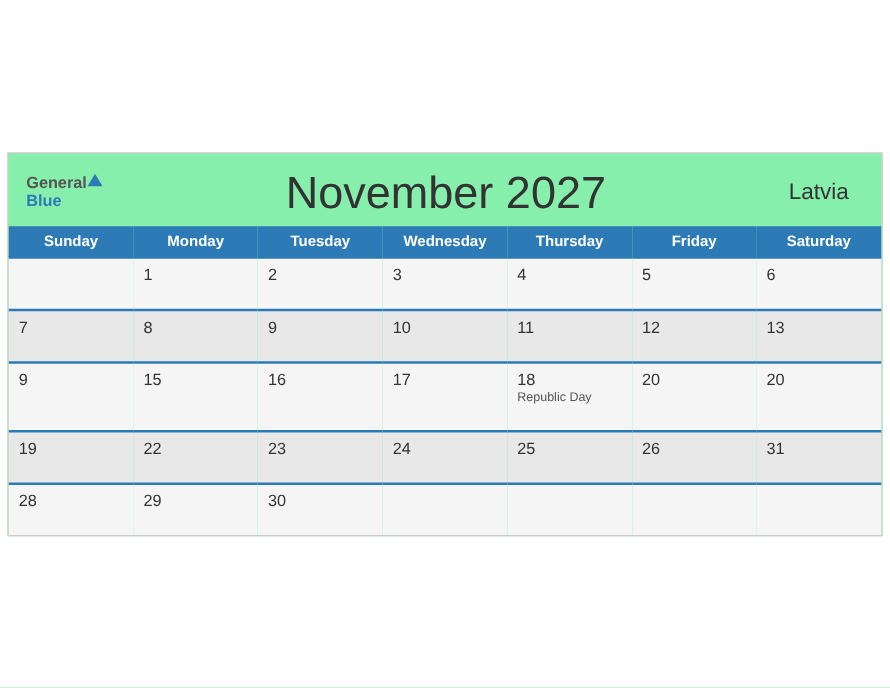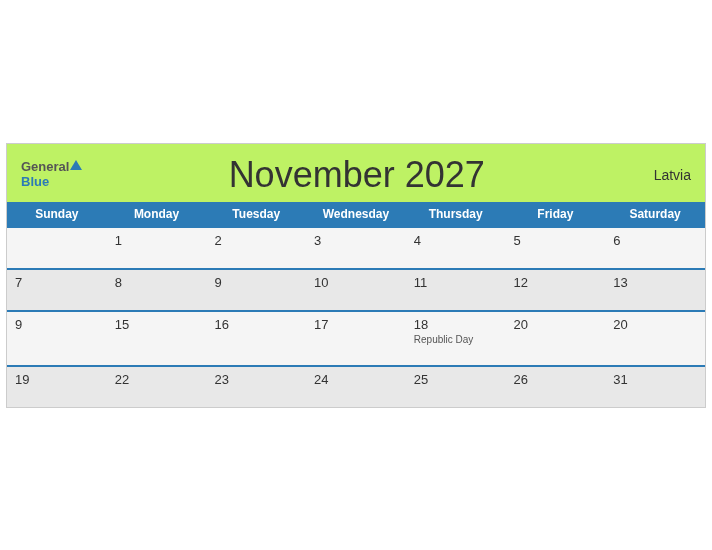--- a/index.html
+++ b/index.html
@@ -8,46 +8,46 @@
       background: #fff;
       display: flex;
       justify-content: center;
       align-items: center;
       width: 712px;
       height: 550px;
     }
     .calendar-wrapper {
       width: 700px;
       border: 1px solid #ccc;
-      background: #bef264;
+      background: #86efac;
     }
     .calendar-header {
       display: flex;
       justify-content: space-between;
       align-items: center;
       padding: 10px 14px 6px 14px;
     }
     .logo {
       display: flex;
       flex-direction: column;
       line-height: 1.1;
     }
     .calendar-title {
       font-size: 36px;
       font-weight: 400;
       color: #333;
       text-align: center;
       flex: 1;
     }
     .country-label {
-      font-size: 14px;
+      font-size: 18px;
       color: #333;
       font-weight: 500;
       min-width: 60px;
-      text-align: right;
+      text-align: left;
     }
     .calendar-grid {
       width: 100%;
       border-collapse: collapse;
     }
     .calendar-grid th {
       background-color: #2c7bb6;
       color: #fff;
       text-align: center;
       padding: 5px 8px;
@@ -219,15 +219,30 @@
           <td>
             <span class="day-number">25</span>
           </td>
           <td>
             <span class="day-number">26</span>
           </td>
           <td>
             <span class="day-number">31</span>
           </td>
         </tr>
+        <tr>
+          <td>
+            <span class="day-number">28</span>
+          </td>
+          <td>
+            <span class="day-number">29</span>
+          </td>
+          <td>
+            <span class="day-number">30</span>
+          </td>
+          <td></td>
+          <td></td>
+          <td></td>
+          <td></td>
+        </tr>
       </tbody>
   </table>
 </div>
 
 </body></html>

